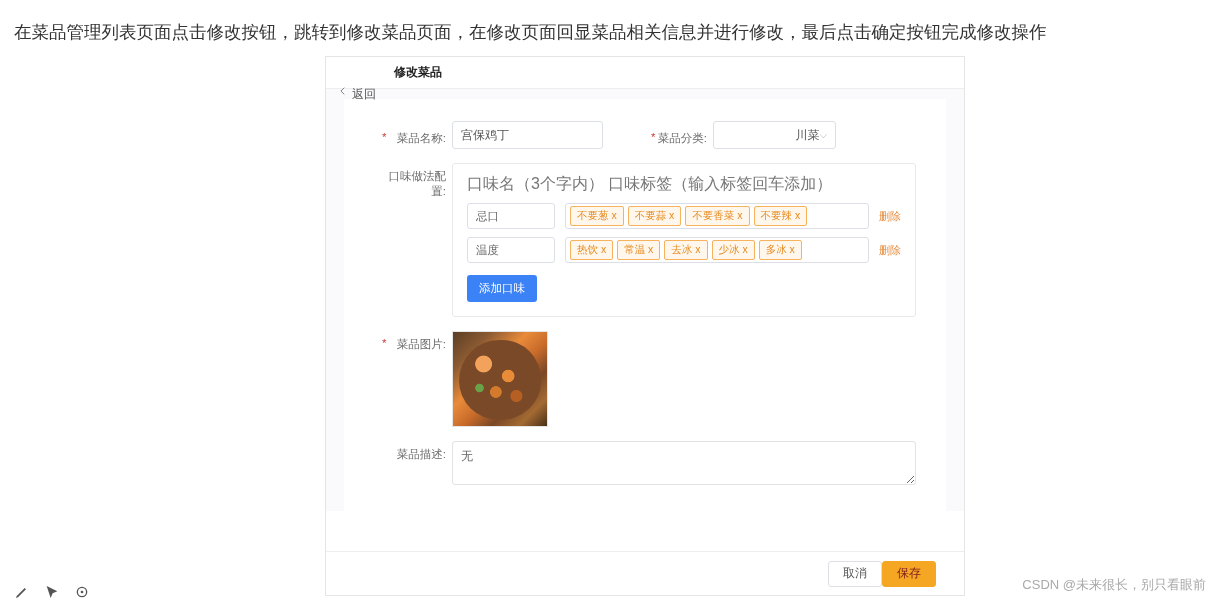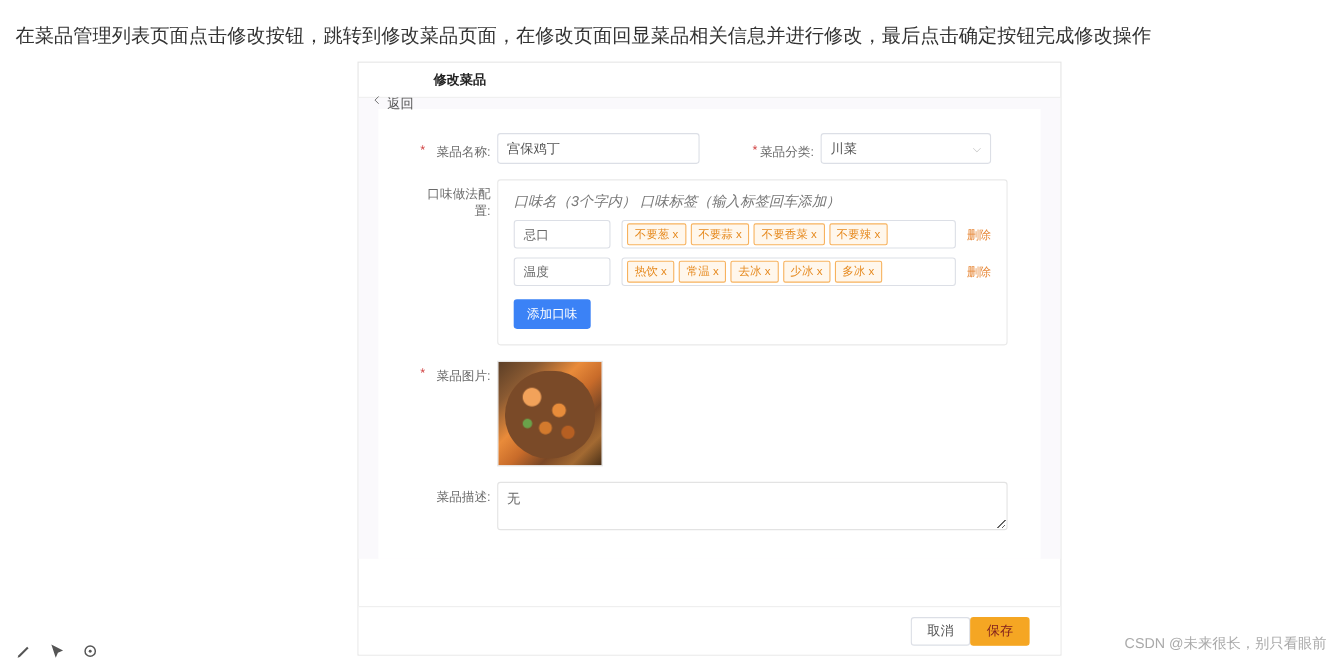--- a/index.html
+++ b/index.html
@@ -11,25 +11,25 @@
     .back-btn svg { width: 10px; height: 10px; margin-right: 4px; }
     .page-title { font-weight: bold; color: #222; }
     .panel-body { padding: 10px 18px 0 18px; background:#faf9fc; }
     .form-inner { background:#fff; padding: 22px 30px 12px 30px; }
     .row { display: flex; align-items: flex-start; margin-bottom: 14px; }
     .row-inline { display: flex; gap: 40px; align-items:flex-start;}
     .field-group { display:flex; align-items:center; }
     .label { width: 78px; text-align: right; color: #6b6b6b; font-size: 11.5px; padding-top: 6px; position: relative; padding-right:6px;}
     .label.req::before { content: "*"; color: #d04040; position: absolute; left: 8px; }
     .text-input, .select-input { height: 28px; border: 1px solid #dcdfe6; border-radius: 3px; padding: 0 8px; font-size: 12px; color: #555; background: #fff; }
-    .text-input { width: 184px; }
-    .select-input { width: 155px; display:flex; align-items:center; justify-content:space-between; cursor:pointer;}
+    .text-input { width: 151px; }
+    .select-input { width: 123px; display:flex; align-items:center; justify-content:flex-end; cursor:pointer;}
     .chev { color:#bbb; font-size:10px;}
     .flavor-box { flex:1; border: 1px solid #e9e9e9; border-radius: 3px; padding: 10px 14px 14px 14px; }
-    .flavor-head { font-size: 13px; color: #777; margin-bottom: 8px; font-style: italic; }
+    .flavor-head { font-size: 16px; color: #777; margin-bottom: 8px; }
     .flavor-row { display: flex; align-items: center; margin-bottom: 8px; }
     .flavor-name { width: 88px; height: 26px; border: 1px solid #dcdfe6; border-radius: 3px; padding: 0 8px; font-size: 11.5px; margin-right: 10px; color:#666;}
     .tag-area { flex: 1; min-height: 26px; border: 1px solid #dcdfe6; border-radius: 3px; padding: 2px 4px; display: flex; flex-wrap: wrap; gap: 4px; align-items: center; }
     .tag { display: inline-flex; align-items: center; border: 1px solid #f7b25e; color: #e68a1f; background: #fff7ec; font-size: 10.5px; padding: 2px 6px; border-radius: 2px; }
     .del-link { color: #e7893a; font-size: 11px; margin-left: 10px; cursor: pointer; }
     .add-flavor-btn { background: #3b82f6; color: #fff; border: none; font-size: 11.5px; padding: 6px 12px; border-radius: 3px; cursor: pointer; margin-top: 4px;}
     .img-upload { width: 96px; height: 96px; border: 1px solid #e5e5e5; background: linear-gradient(135deg,#5b3e26 0%,#8a5a32 20%,#e98b3a 40%,#c86b2a 55%,#7b4826 70%,#a36a32 85%,#4a3018 100%); position:relative; overflow:hidden;}
     .img-upload::after{ content:""; position:absolute; inset:8% 6% 6% 6%; border-radius:50% 48% 52% 50%/52% 50% 48% 50%; background: radial-gradient(circle at 30% 30%, #f2a25a 0 10%, transparent 11%), radial-gradient(circle at 60% 45%, #e88c3a 0 9%, transparent 10%), radial-gradient(circle at 45% 65%, #d37a2d 0 8%, transparent 9%), radial-gradient(circle at 70% 70%, #b65f22 0 7%, transparent 8%), radial-gradient(circle at 25% 60%, #6aa24a 0 5%, transparent 6%), #7a4a28;}
     .textarea { flex:1; height: 44px; border: 1px solid #e3e3e3; border-radius: 3px; padding: 6px 8px; font-size: 12px; color: #666; resize: vertical;}
     .footer-bar { position:absolute; bottom:0; left:0; right:0; height:44px; border-top:1px solid #eee; display:flex; align-items:center; justify-content:flex-end; padding-right:28px; background:#fff;}

